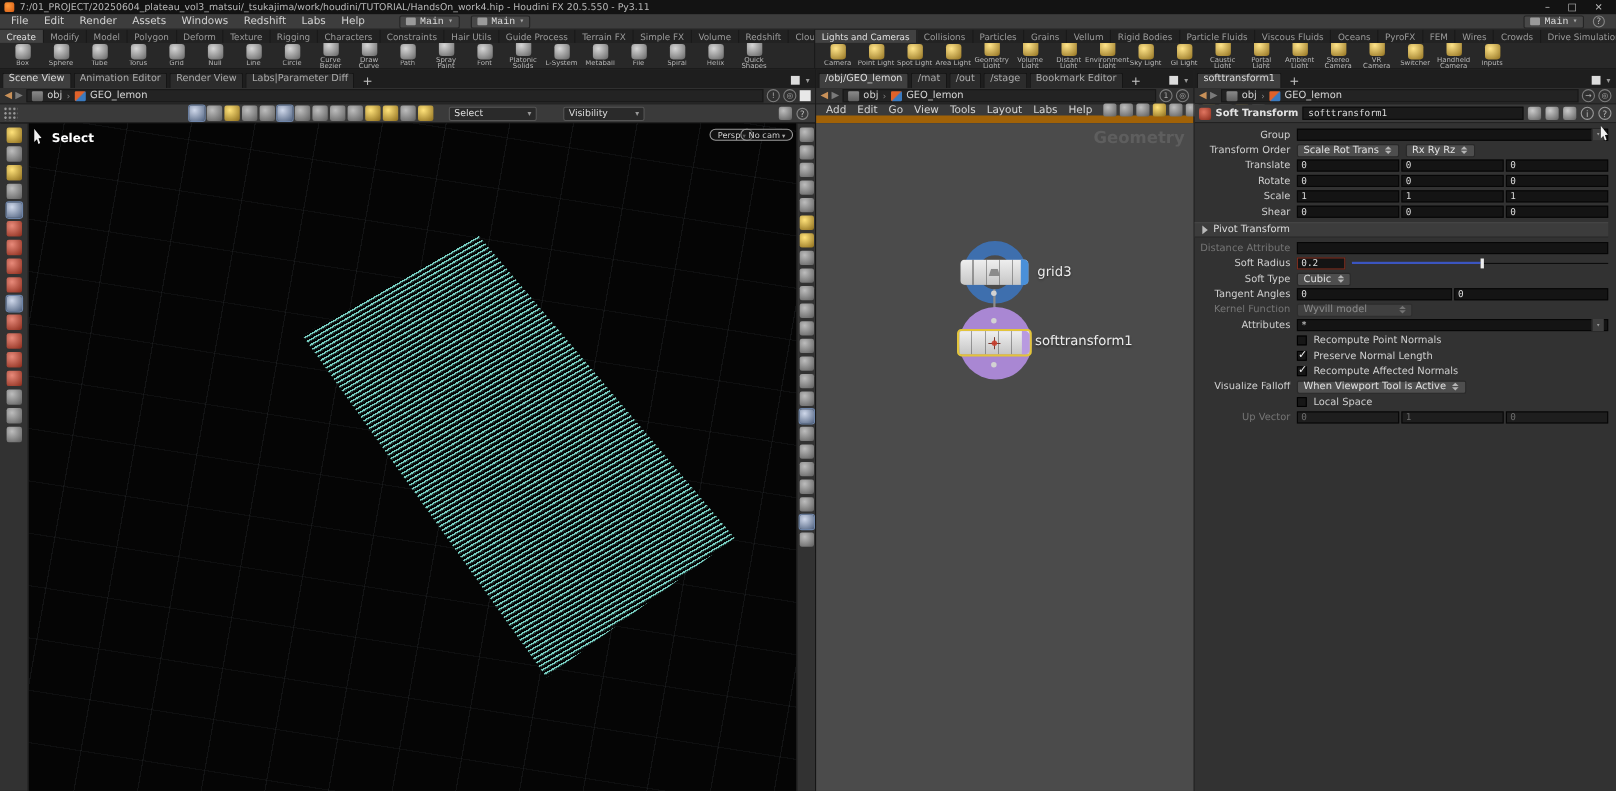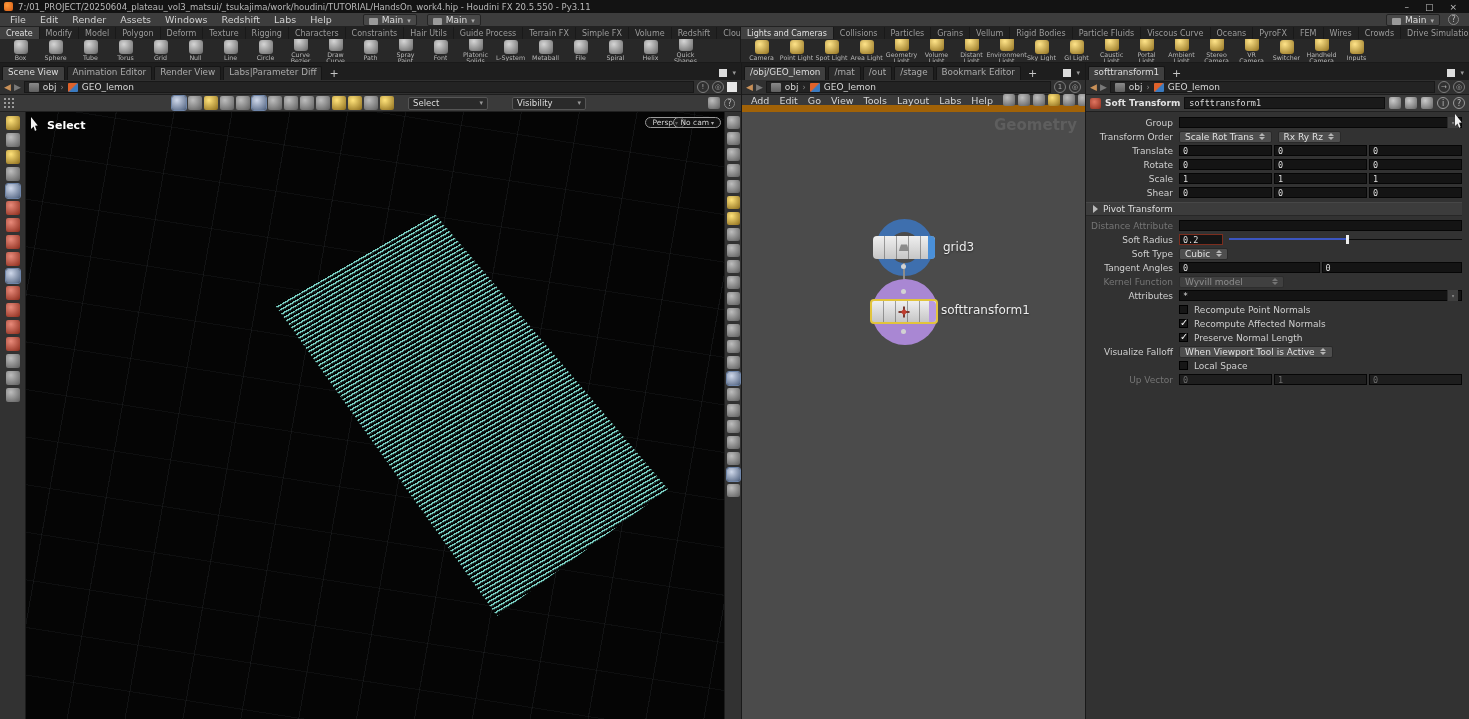--- a/index.html
+++ b/index.html
@@ -8,21 +8,21 @@
 
   
   .titlebar{height:13px;background:#131313;display:flex;align-items:center;gap:5px;padding:0 4px;font-size:8.5px;color:#b9b9b9;}
   .hlogo{width:9px;height:9px;border-radius:2px;background:radial-gradient(circle at 35% 35%,#ff9a3c,#d55a12);flex:none;}
   .winbtns{margin-left:auto;display:flex;gap:16px;padding-right:8px;color:#c0c0c0;font-size:9px;}
   .winbtns span{cursor:default;}
 
   
   .menubar{height:14px;background:#3d3d3d;display:flex;align-items:center;font-size:9.5px;color:#d2d2d2;padding-left:3px;border-bottom:1px solid #222;}
   .menu{padding:0 7px;}
-  .dd{background:#484848;border:1px solid #242424;border-radius:2px;height:12px;display:flex;align-items:flex-end;gap:4px;padding:0 5px;font-size:9px;color:#ddd;}
+  .dd{background:#484848;border:1px solid #242424;border-radius:2px;height:12px;display:flex;align-items:center;gap:4px;padding:0 5px;font-size:9px;color:#ddd;font-family:Liberation Mono, monospace;}
   .dd .dico{width:9px;height:7px;background:#9a9a9a;border-radius:1px;flex:none;}
   .dd .spn{color:#aaa;font-size:7px;}
   .mb-center{display:flex;gap:10px;margin-left:24px;}
   .mb-right{margin-left:auto;display:flex;gap:8px;align-items:center;padding-right:10px;}
   .qhelp{width:11px;height:11px;border:1px solid #888;border-radius:50%;font-size:8px;display:flex;align-items:center;justify-content:center;color:#bbb;}
 
   
   .shelf{height:36px;display:flex;background:#282828;border-bottom:1px solid #1a1a1a;}
   .shelfset{display:flex;flex-direction:column;overflow:hidden;}
   .shelfset.left{width:741px;border-right:1px solid #1a1a1a;}
@@ -348,21 +348,21 @@
         <span class="shelftab">
           <span>Vellum</span>
         </span>
         <span class="shelftab">
           <span>Rigid Bodies</span>
         </span>
         <span class="shelftab">
           <span>Particle Fluids</span>
         </span>
         <span class="shelftab">
-          <span>Viscous Curve</span>
+          <span>Viscous Fluids</span>
         </span>
         <span class="shelftab">
           <span>Oceans</span>
         </span>
         <span class="shelftab">
           <span>PyroFX</span>
         </span>
         <span class="shelftab">
           <span>FEM</span>
         </span>
@@ -838,26 +838,26 @@
       </div>
 
       <div class="prow">
         <span class="plabel"></span>
         <span class="cb" data-checked="false"></span>
         <span class="cblabel">Recompute Point Normals</span>
       </div>
       <div class="prow">
         <span class="plabel"></span>
         <span class="cb" data-checked="true"></span>
-        <span class="cblabel">Recompute Affected Normals</span>
+        <span class="cblabel">Preserve Normal Length</span>
       </div>
       <div class="prow">
         <span class="plabel"></span>
         <span class="cb" data-checked="true"></span>
-        <span class="cblabel">Preserve Normal Length</span>
+        <span class="cblabel">Recompute Affected Normals</span>
       </div>
 
       <div class="prow">
         <span class="plabel">Visualize Falloff</span>
         <span class="ddp">
             <span>When Viewport Tool is Active</span>
             <span class="spinner">
               <i class="up"></i>
               <i class="dn"></i>
             </span>

